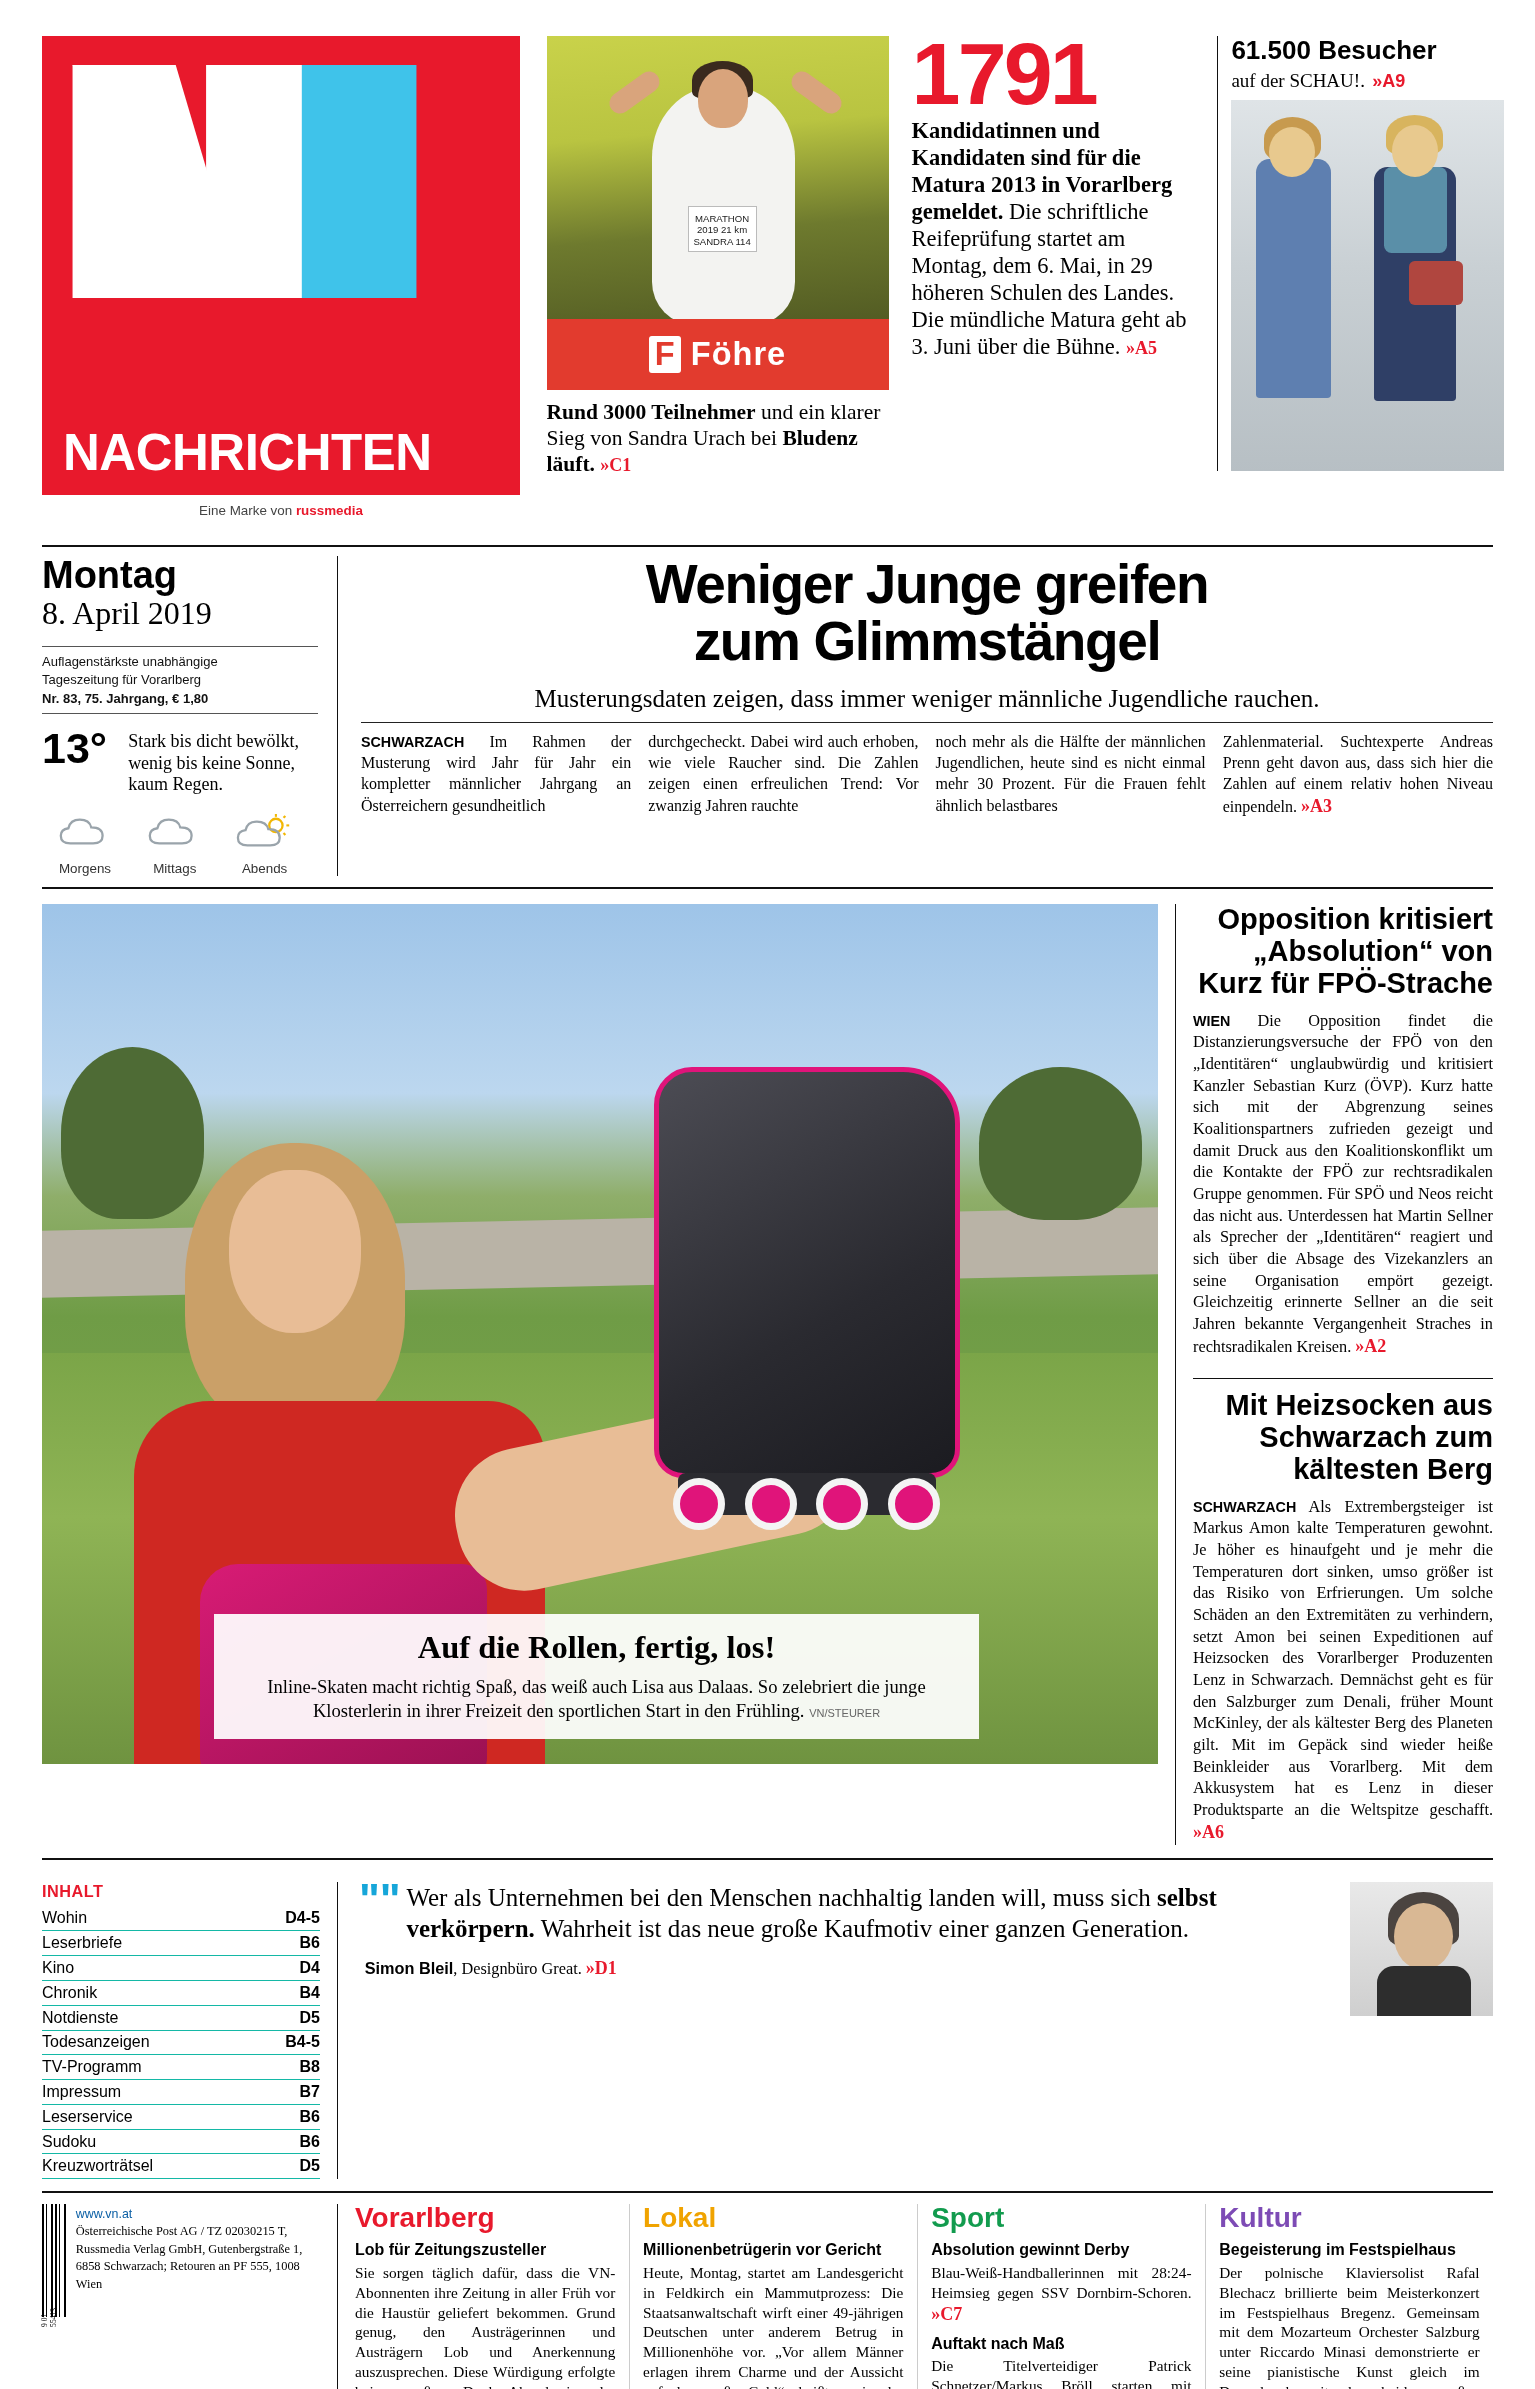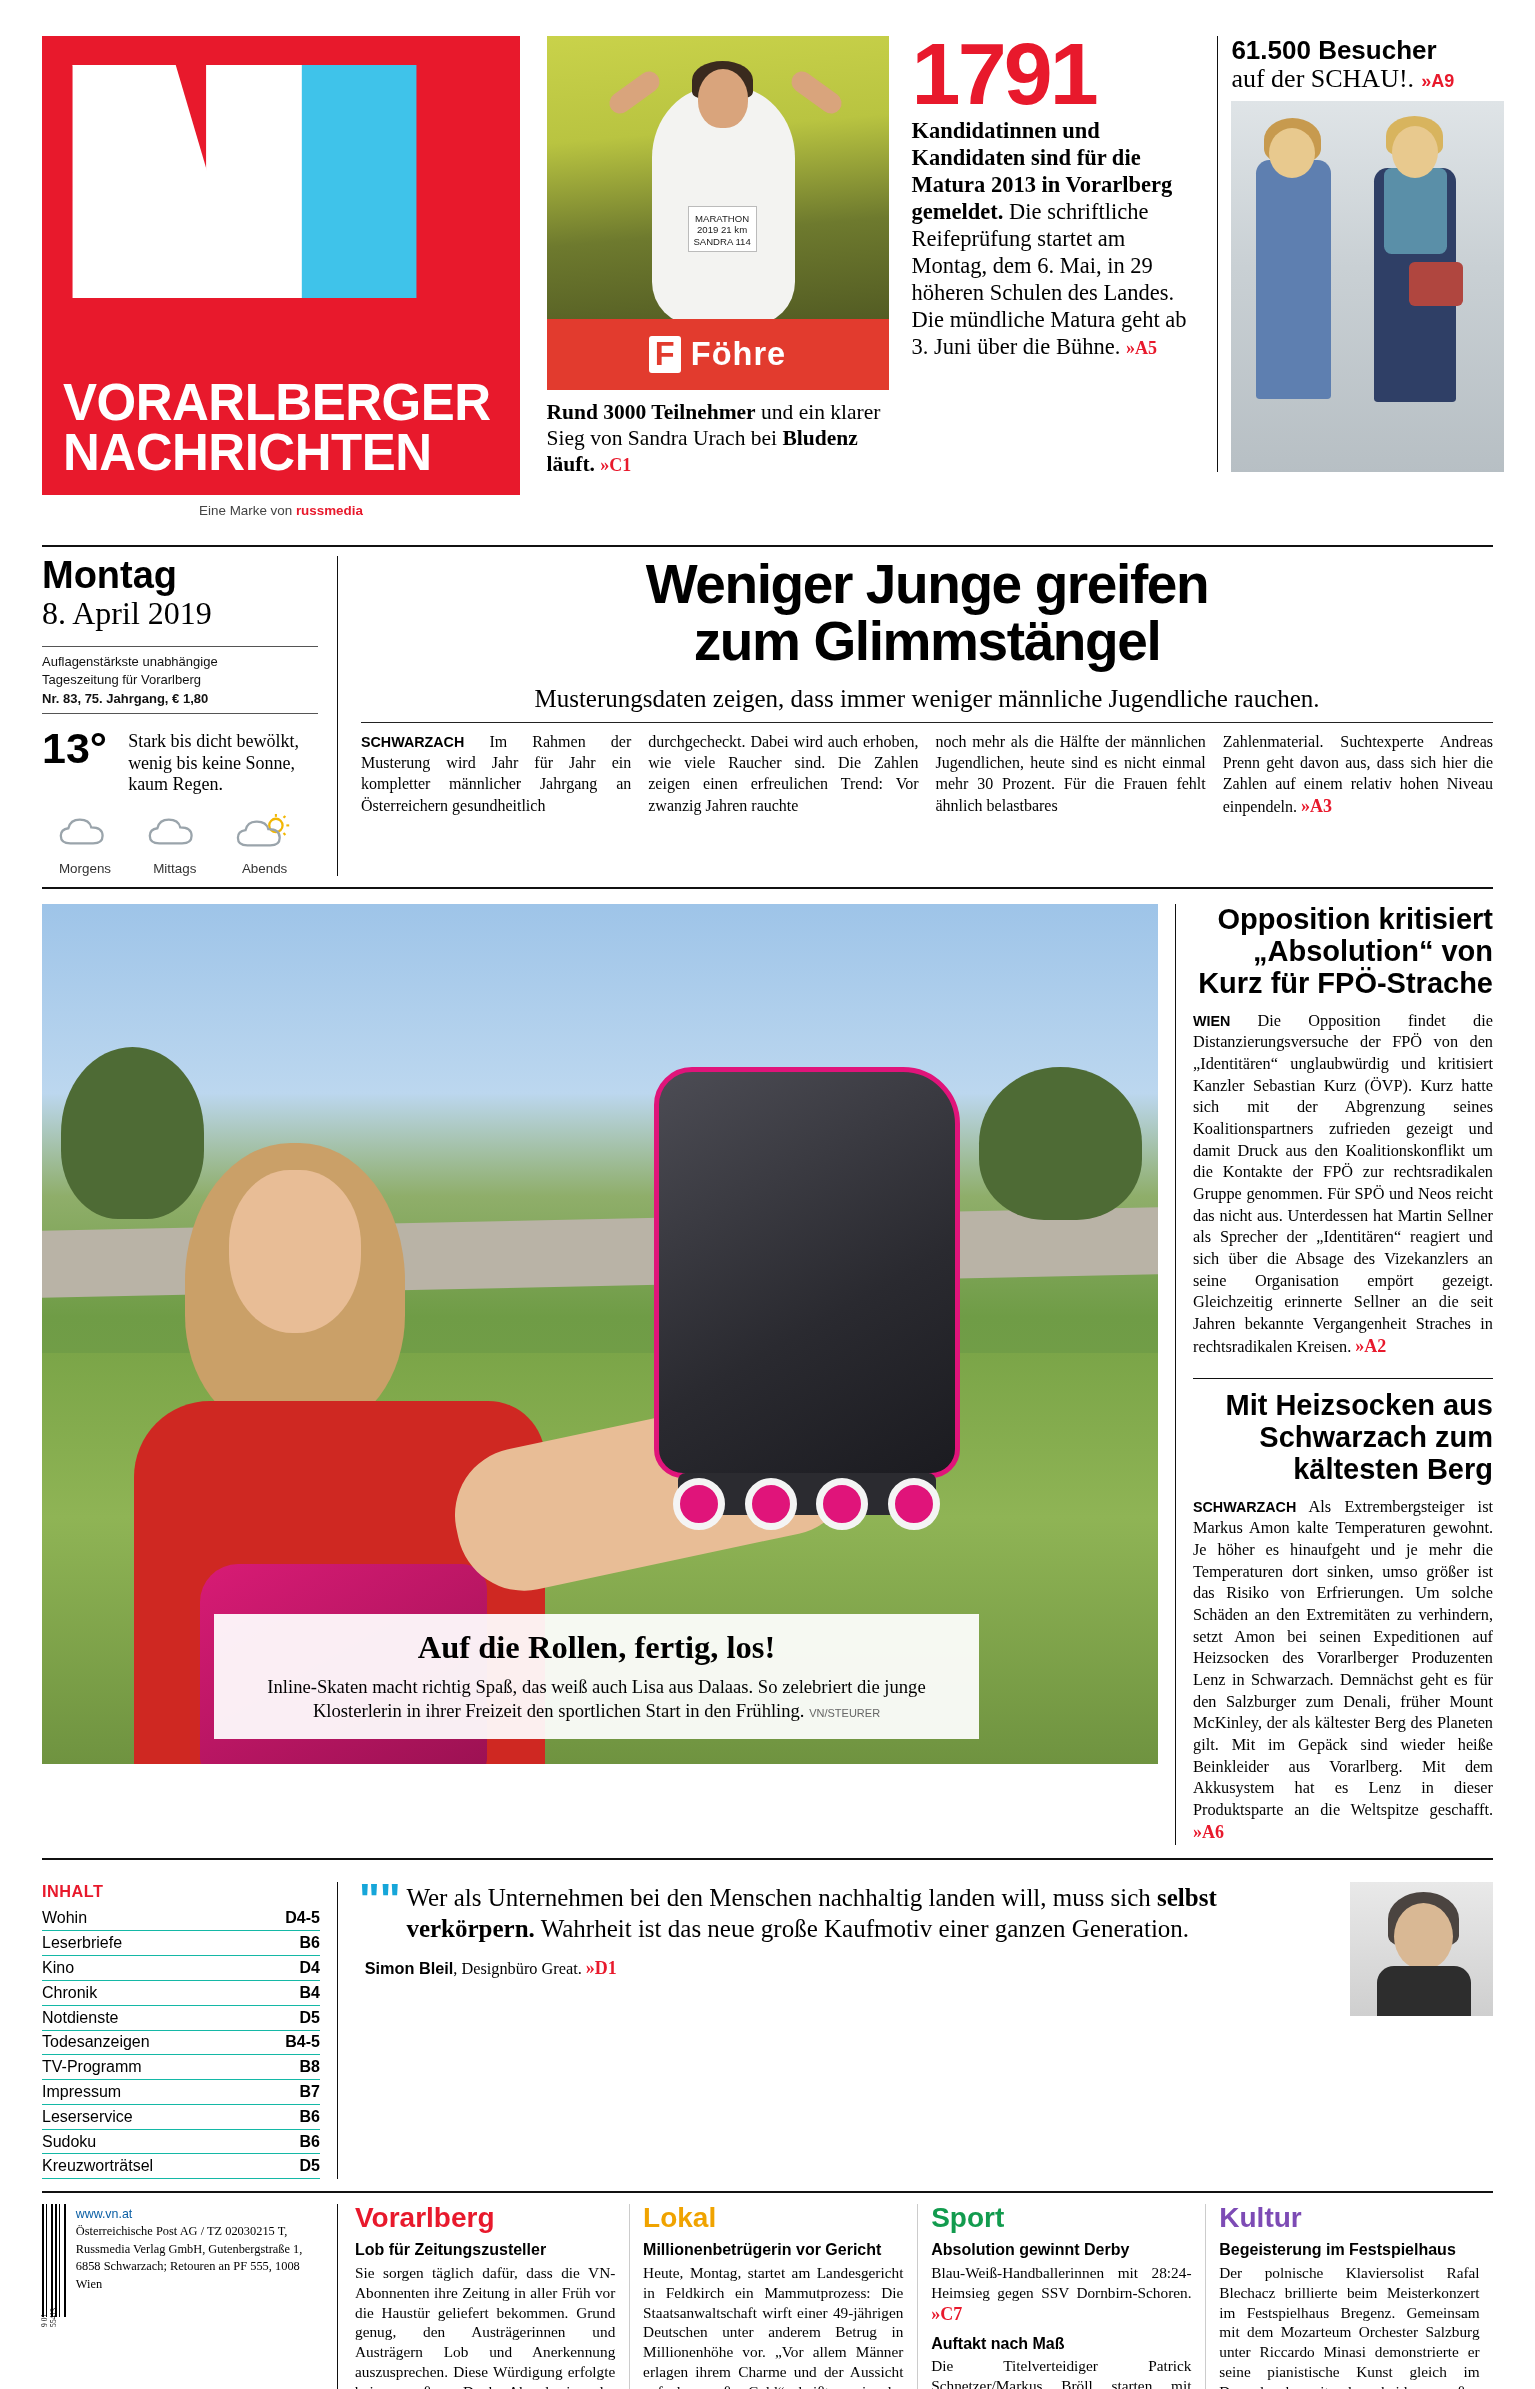--- a/index.html
+++ b/index.html
@@ -160,21 +160,21 @@
     flex: 0 0 287px;
     padding-left: 13.4px;
     border-left: 1.9px solid #111;
   }
   .bes-head {
     font-family: "Liberation Sans", sans-serif;
     font-weight: bold;
     font-size: 26px;
     line-height: 1.08;
   }
-  .bes-head .sub { font-weight: normal; font-family:"Liberation Serif",serif; font-size: 26px;}
+  .bes-head .sub { font-weight: normal; font-family:"Liberation Serif",serif; font-size: 19px;}
   .bes-img {
     margin-top: 7.6px;
     width: 273px; height: 371px;
     background: linear-gradient(180deg,#dfe4e7 0%, #c9d0d4 45%, #b7bfc4 100%);
     position: relative; overflow: hidden;
   }
   .bes-img .p1 { position:absolute; left:25px; top:59px; width:75px; height:239px; background:#5e7fb0; border-radius:13.4px 13.4px 3.8px 3.8px;}
   .bes-img .p1h { position:absolute; left:38px; top:27px; width:46px; height:50px; background:#e8c98e; border-radius:50%;}
   .bes-img .p1hr { position:absolute; left:32.5px; top:17px; width:57px; height:44px; background:#c79a4e; border-radius:50% 50% 30% 30%;}
   .bes-img .p2 { position:absolute; left:143px; top:67px; width:82px; height:234px; background:#2f3f66; border-radius:13.4px 13.4px 3.8px 3.8px;}
@@ -352,21 +352,20 @@
     <div class="logo-col">
       <div class="logo-box">
         <svg class="vn-mark" viewBox="0 0 380 260">
           <polygon points="10,8 115,8 150,150 150,8 250,8 250,252 150,252 150,120 120,252 10,252" fill="#ffffff"></polygon>
           <polygon points="200,8 300,8 300,252 200,252" fill="#3fc3ea"></polygon>
           <polygon points="150,8 250,8 250,252 150,252" fill="#ffffff"></polygon>
           <polygon points="255,8 370,8 370,252 255,252" fill="#3fc3ea"></polygon>
           <polygon points="10,8 118,8 190,252 82,252" fill="#ffffff"></polygon>
         </svg>
         <div class="logo-title">
-          <div>VORARLBERGER</div>
           <div>NACHRICHTEN</div>
         </div>
       </div>
       <div class="brandline">
         <span>Eine Marke von</span>
         <b>russmedia</b>
       </div>
     </div>
 
     <div class="teaser-photo-col">

